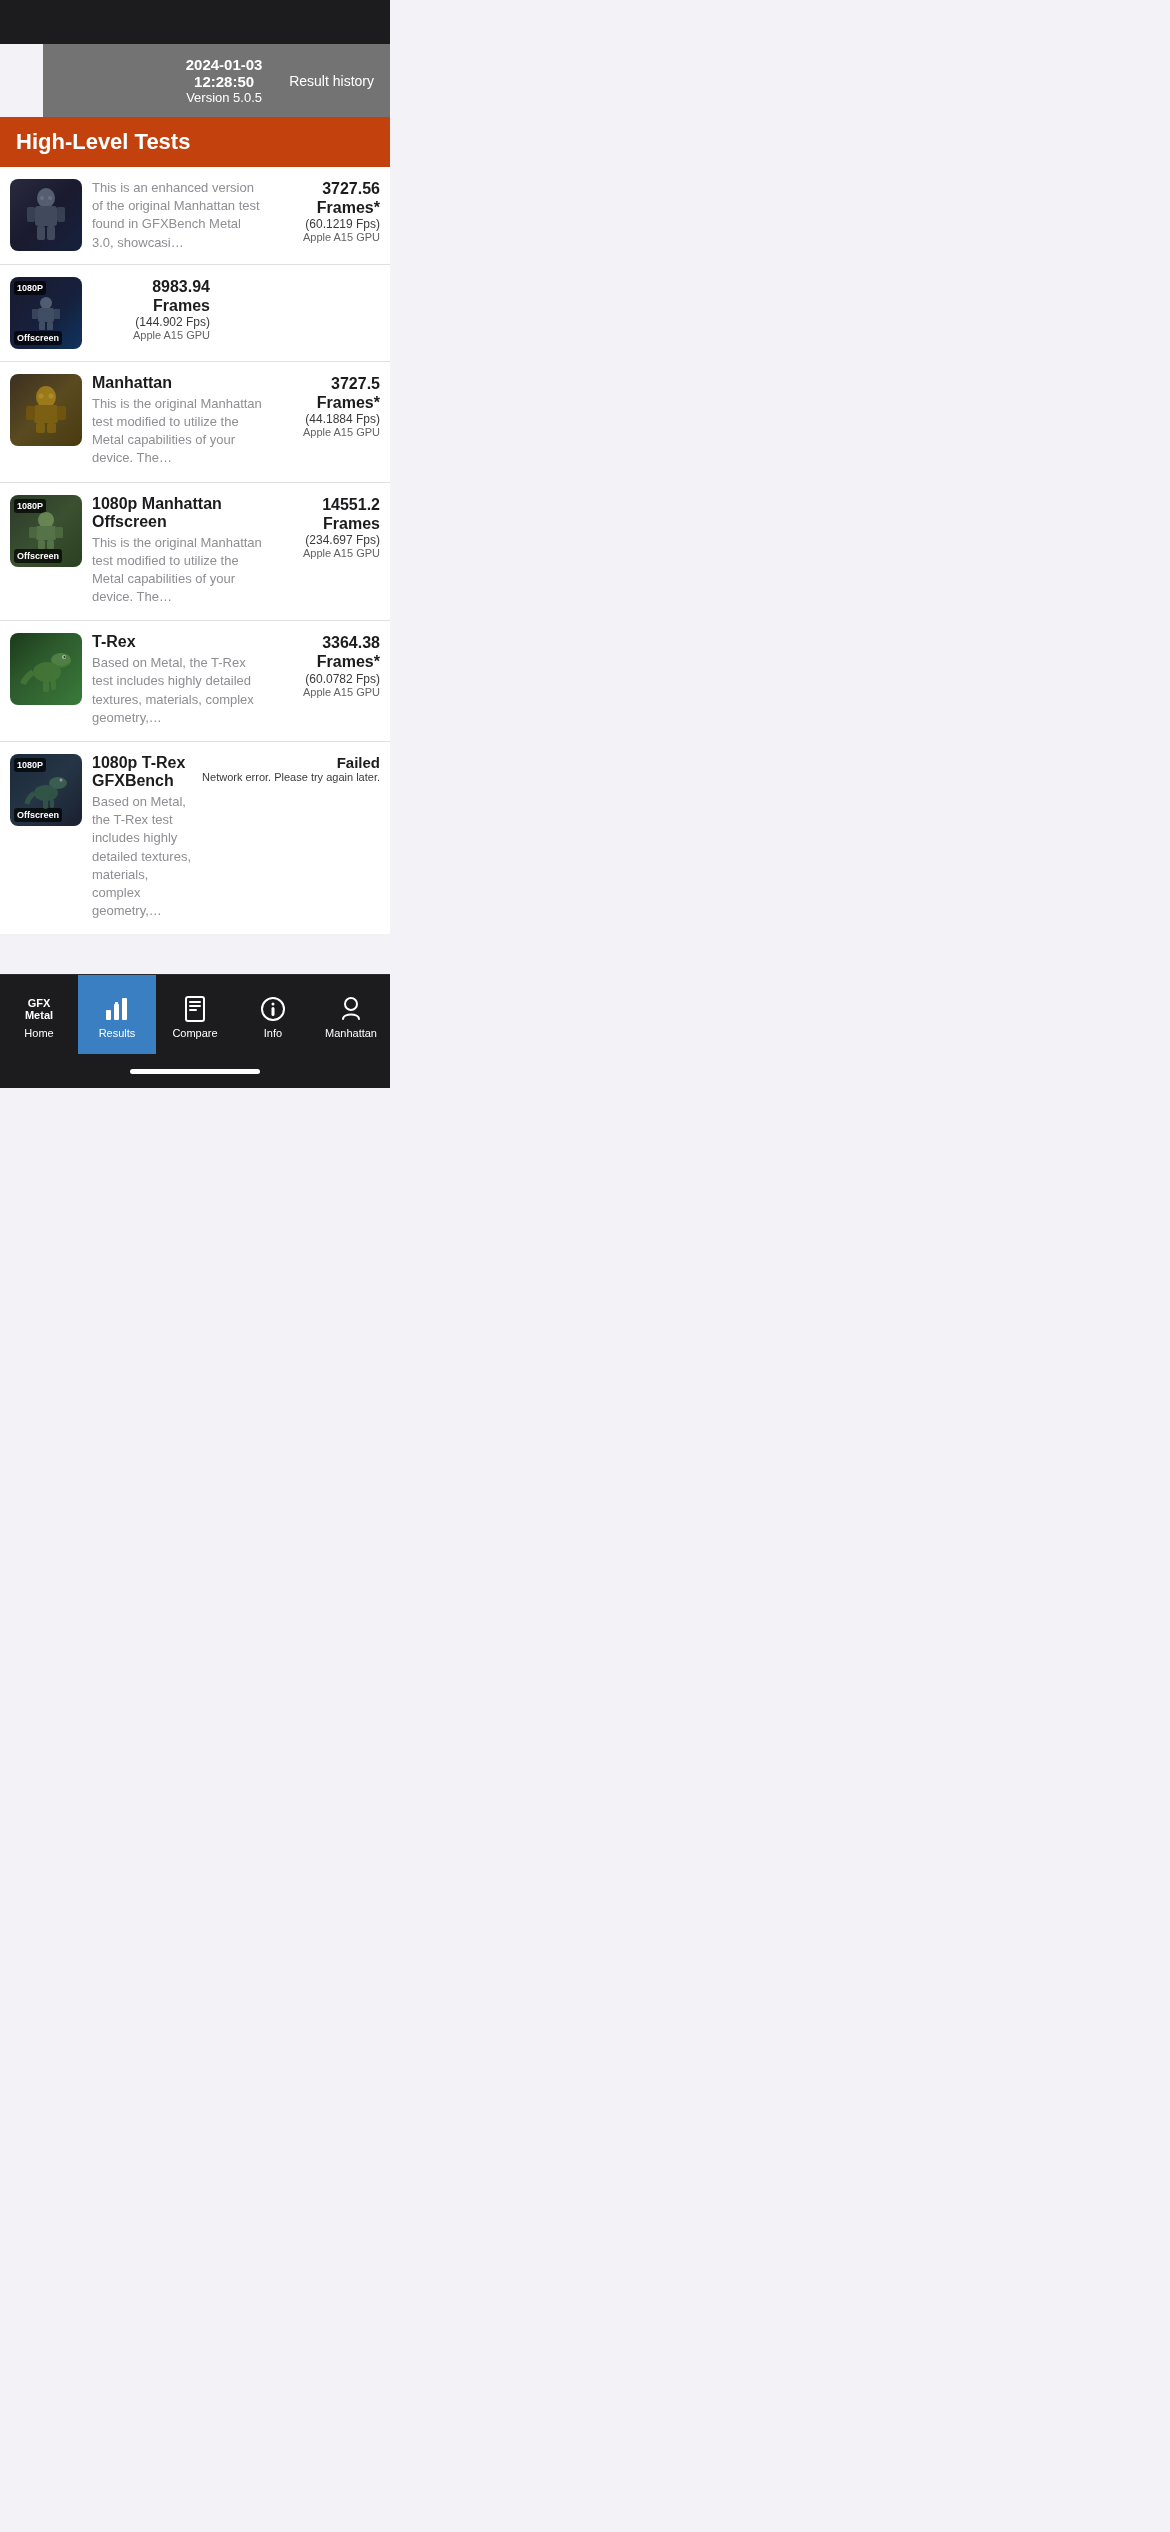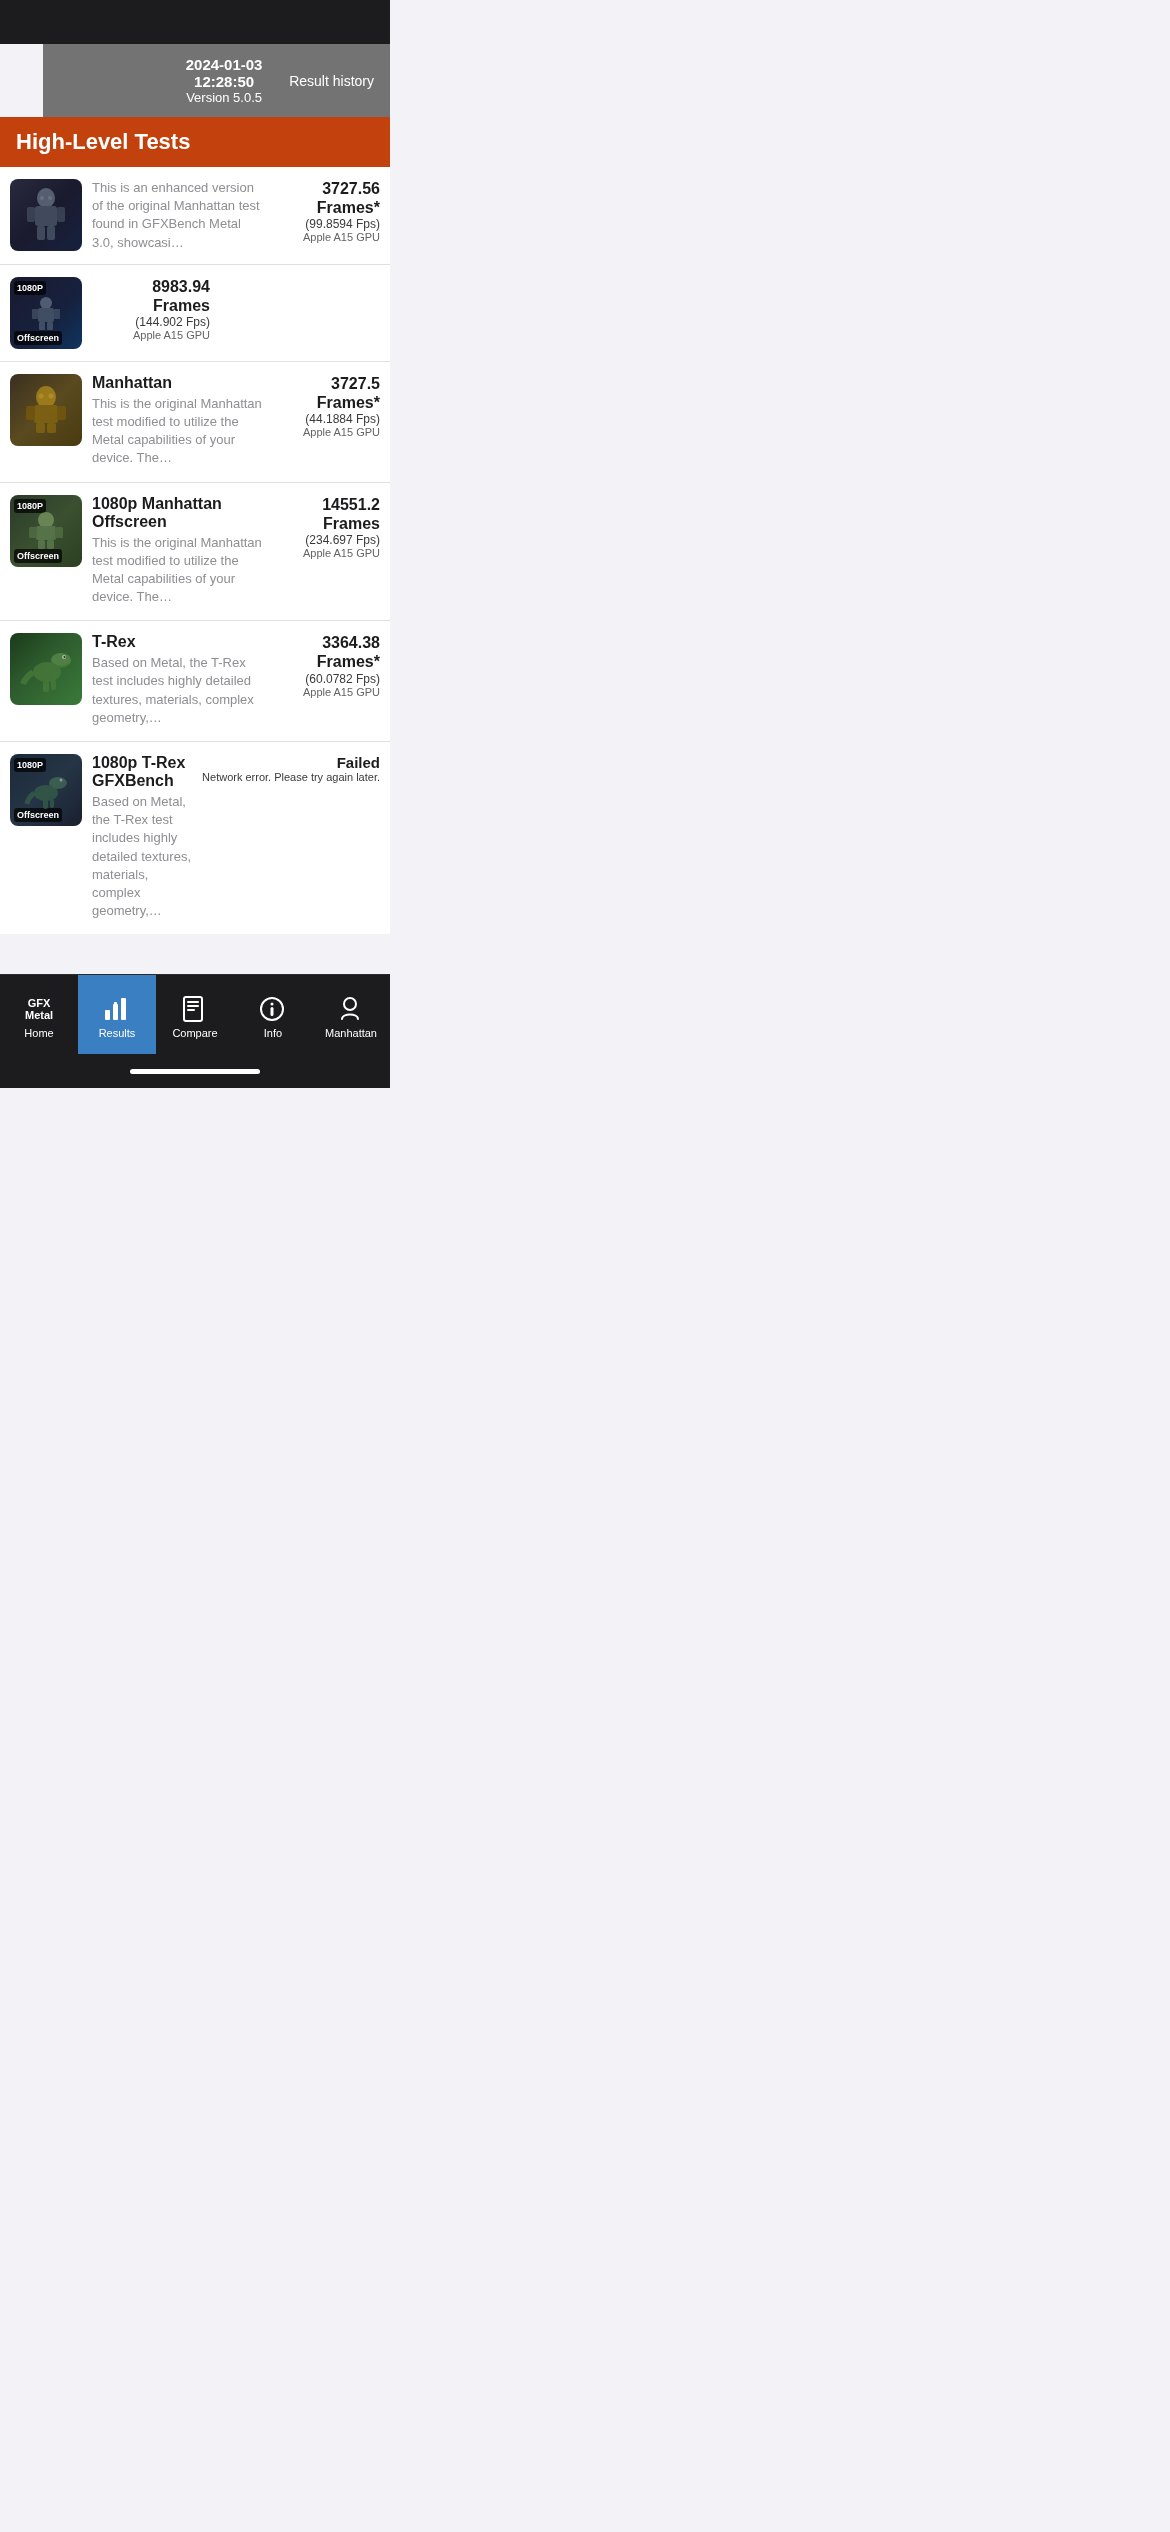--- a/index.html
+++ b/index.html
@@ -212,21 +212,21 @@
 
     .nav-item.active {
       background: #3a7fc1;
     }
 
     .nav-icon {
       width: 28px;
       height: 28px;
       display: flex;
       align-items: center;
-      justify-content: flex-start;
+      justify-content: center;
       margin-bottom: 4px;
     }
 
     .nav-label {
       font-size: 11px;
       color: white;
     }
 
     
     .gfx-logo {
@@ -312,21 +312,21 @@
           <circle cx="21" cy="10" r="2" fill="#9ab"></circle>
           <circle cx="29" cy="10" r="2" fill="#9ab"></circle>
         </svg>
       </div>
     </div>
     <div class="test-content">
       <div class="first-item-desc">This is an enhanced version of the original Manhattan test found in GFXBench Metal 3.0, showcasi…</div>
     </div>
     <div class="test-result">
       <div class="result-frames">3727.56<br>Frames*</div>
-      <div class="result-fps">(99.8594 Fps)</div>
+      <div class="result-fps">(60.1219 Fps)</div>
       <div class="result-gpu">Apple A15 GPU</div>
     </div>
   </div>
 
   <div class="test-item">
     <div class="test-thumb thumb-1080p" style="position:relative;">
       <span class="thumb-badge thumb-badge-1080p">1080P</span>
       <span class="thumb-badge thumb-badge-offscreen">Offscreen</span>
       <div class="thumb-content-wrap">
         <svg width="36" height="36" viewBox="0 0 36 36" xmlns="http://www.w3.org/2000/svg" style="opacity:0.5;">

